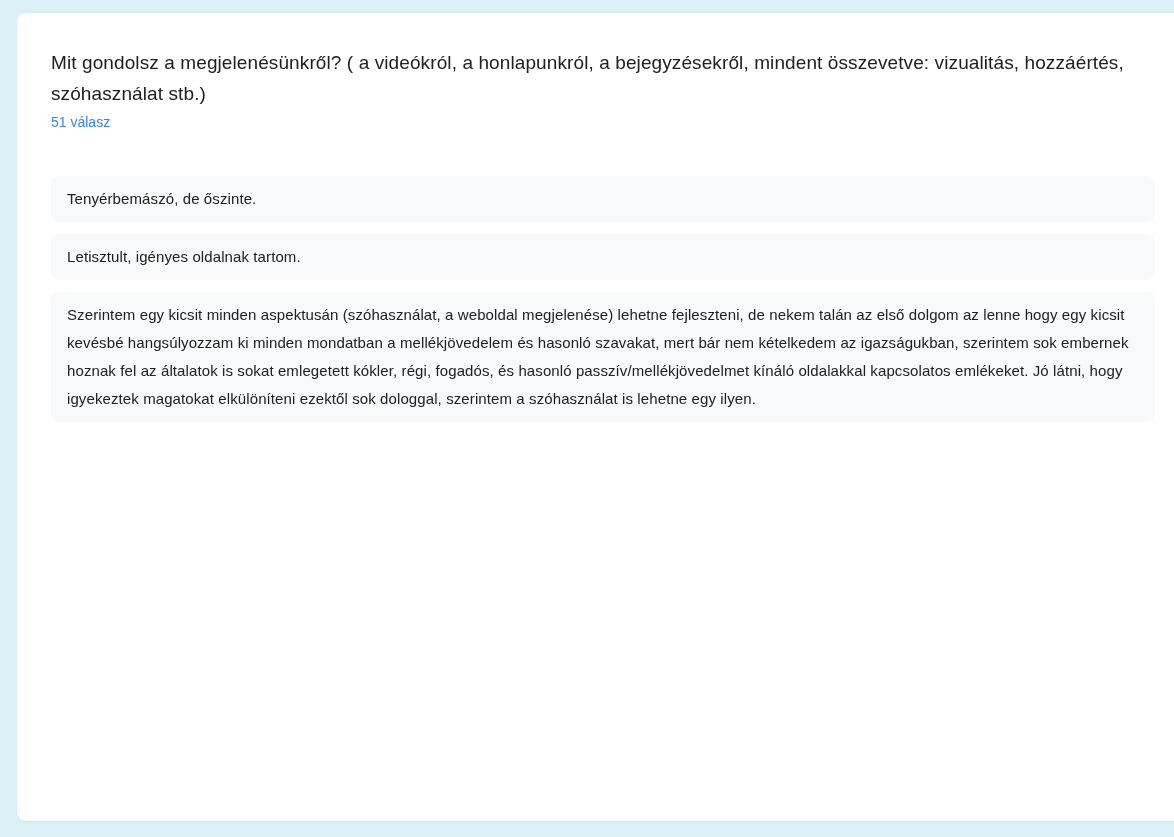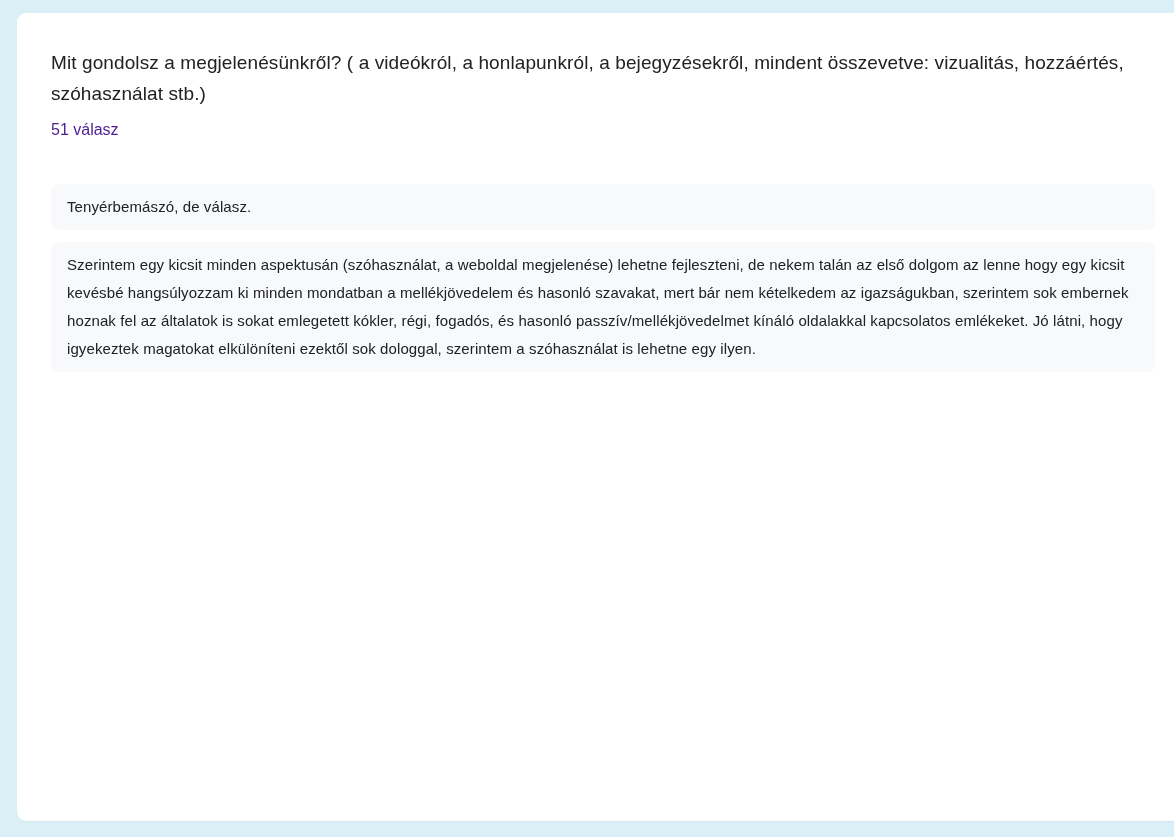--- a/index.html
+++ b/index.html
@@ -22,23 +22,23 @@
     box-shadow: 0 1px 2px rgba(0,0,0,0.04);
   }
   .question-title {
     color: #202124;
     font-size: 19px;
     line-height: 31px;
     font-weight: 400;
     letter-spacing: 0.1px;
   }
   .response-count {
-    margin-top: 13px;
-    color: #4c1d95;
-    font-size: 16px;
+    margin-top: 5px;
+    color: #3b82f6;
+    font-size: 14px;
     line-height: 16px;
   }
   .responses-list {
     margin-top: 46px;
   }
   .response-item {
     background: #f8f9fa;
     border-radius: 8px;
     padding: 9px 16px;
     margin-bottom: 12px;
@@ -52,16 +52,17 @@
 </style>
 </head>
 <body>
 
 <div class="card">
   <div class="question-title">Mit gondolsz a megjelenésünkről? ( a videókról, a honlapunkról, a bejegyzésekről, mindent összevetve: vizualitás, hozzáértés, szóhasználat stb.)</div>
 
   <div class="response-count">51 válasz</div>
 
   <div class="responses-list">
-    <div class="response-item">Tenyérbemászó, de válasz.</div>
+    <div class="response-item">Tenyérbemászó, de őszinte.</div>
+    <div class="response-item">Letisztult, igényes oldalnak tartom.</div>
     <div class="response-item">Szerintem egy kicsit minden aspektusán (szóhasználat, a weboldal megjelenése) lehetne fejleszteni, de nekem talán az első dolgom az lenne hogy egy kicsit kevésbé hangsúlyozzam ki minden mondatban a mellékjövedelem és hasonló szavakat, mert bár nem kételkedem az igazságukban, szerintem sok embernek hoznak fel az általatok is sokat emlegetett kókler, régi, fogadós, és hasonló passzív/mellékjövedelmet kínáló oldalakkal kapcsolatos emlékeket. Jó látni, hogy igyekeztek magatokat elkülöníteni ezektől sok dologgal, szerintem a szóhasználat is lehetne egy ilyen.</div>
   </div>
 </div>
 
 </body></html>

